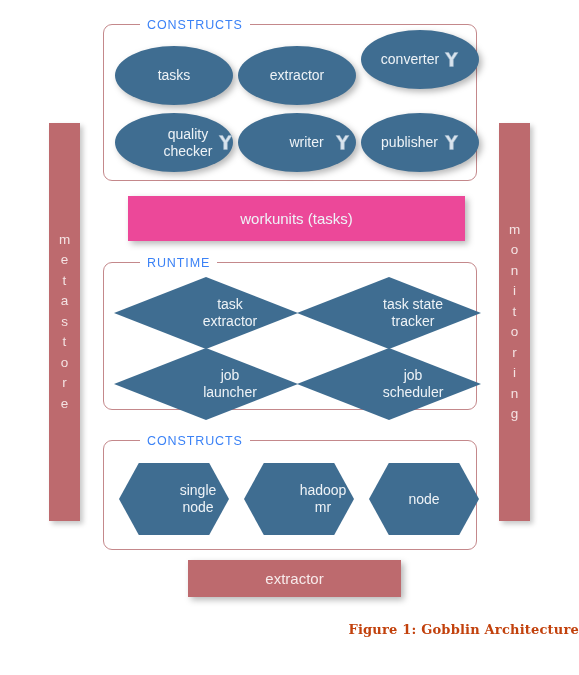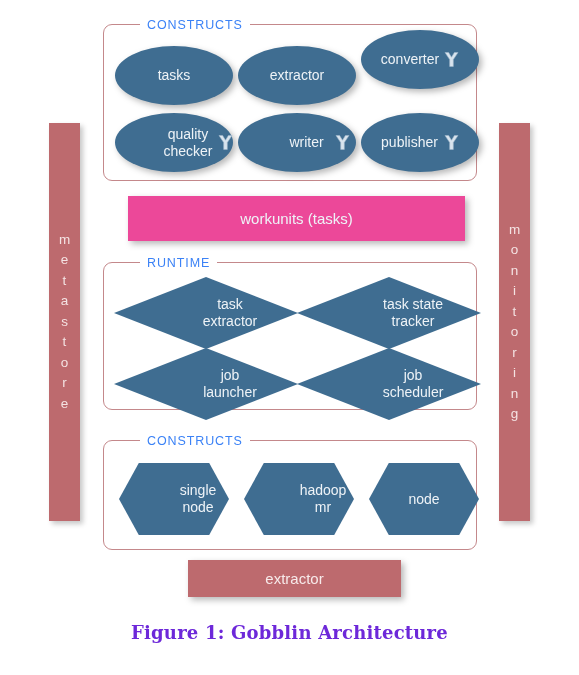--- a/index.html
+++ b/index.html
@@ -101,25 +101,25 @@
     height: 17px;
     display: inline-block;
   }
 
   
   #figure-caption {
     position: absolute;
     left: 0;
     right: 0;
     top: 622px;
-    text-align: center;
+    text-align: right;
     font-family: "DejaVu Serif", "Liberation Serif", serif;
     font-weight: bold;
-    font-size: 18px;
-    color: #6d28d9;
+    font-size: 13px;
+    color: #c2410c;
     letter-spacing: 0.2px;
   }
 </style>
 </head>
 <body>
 
 <div id="figure-root">
 
   <div class="side-bar" style="left:49px; top:123px; width:31px; height:398px;">
     <span class="v-letter">m</span>

